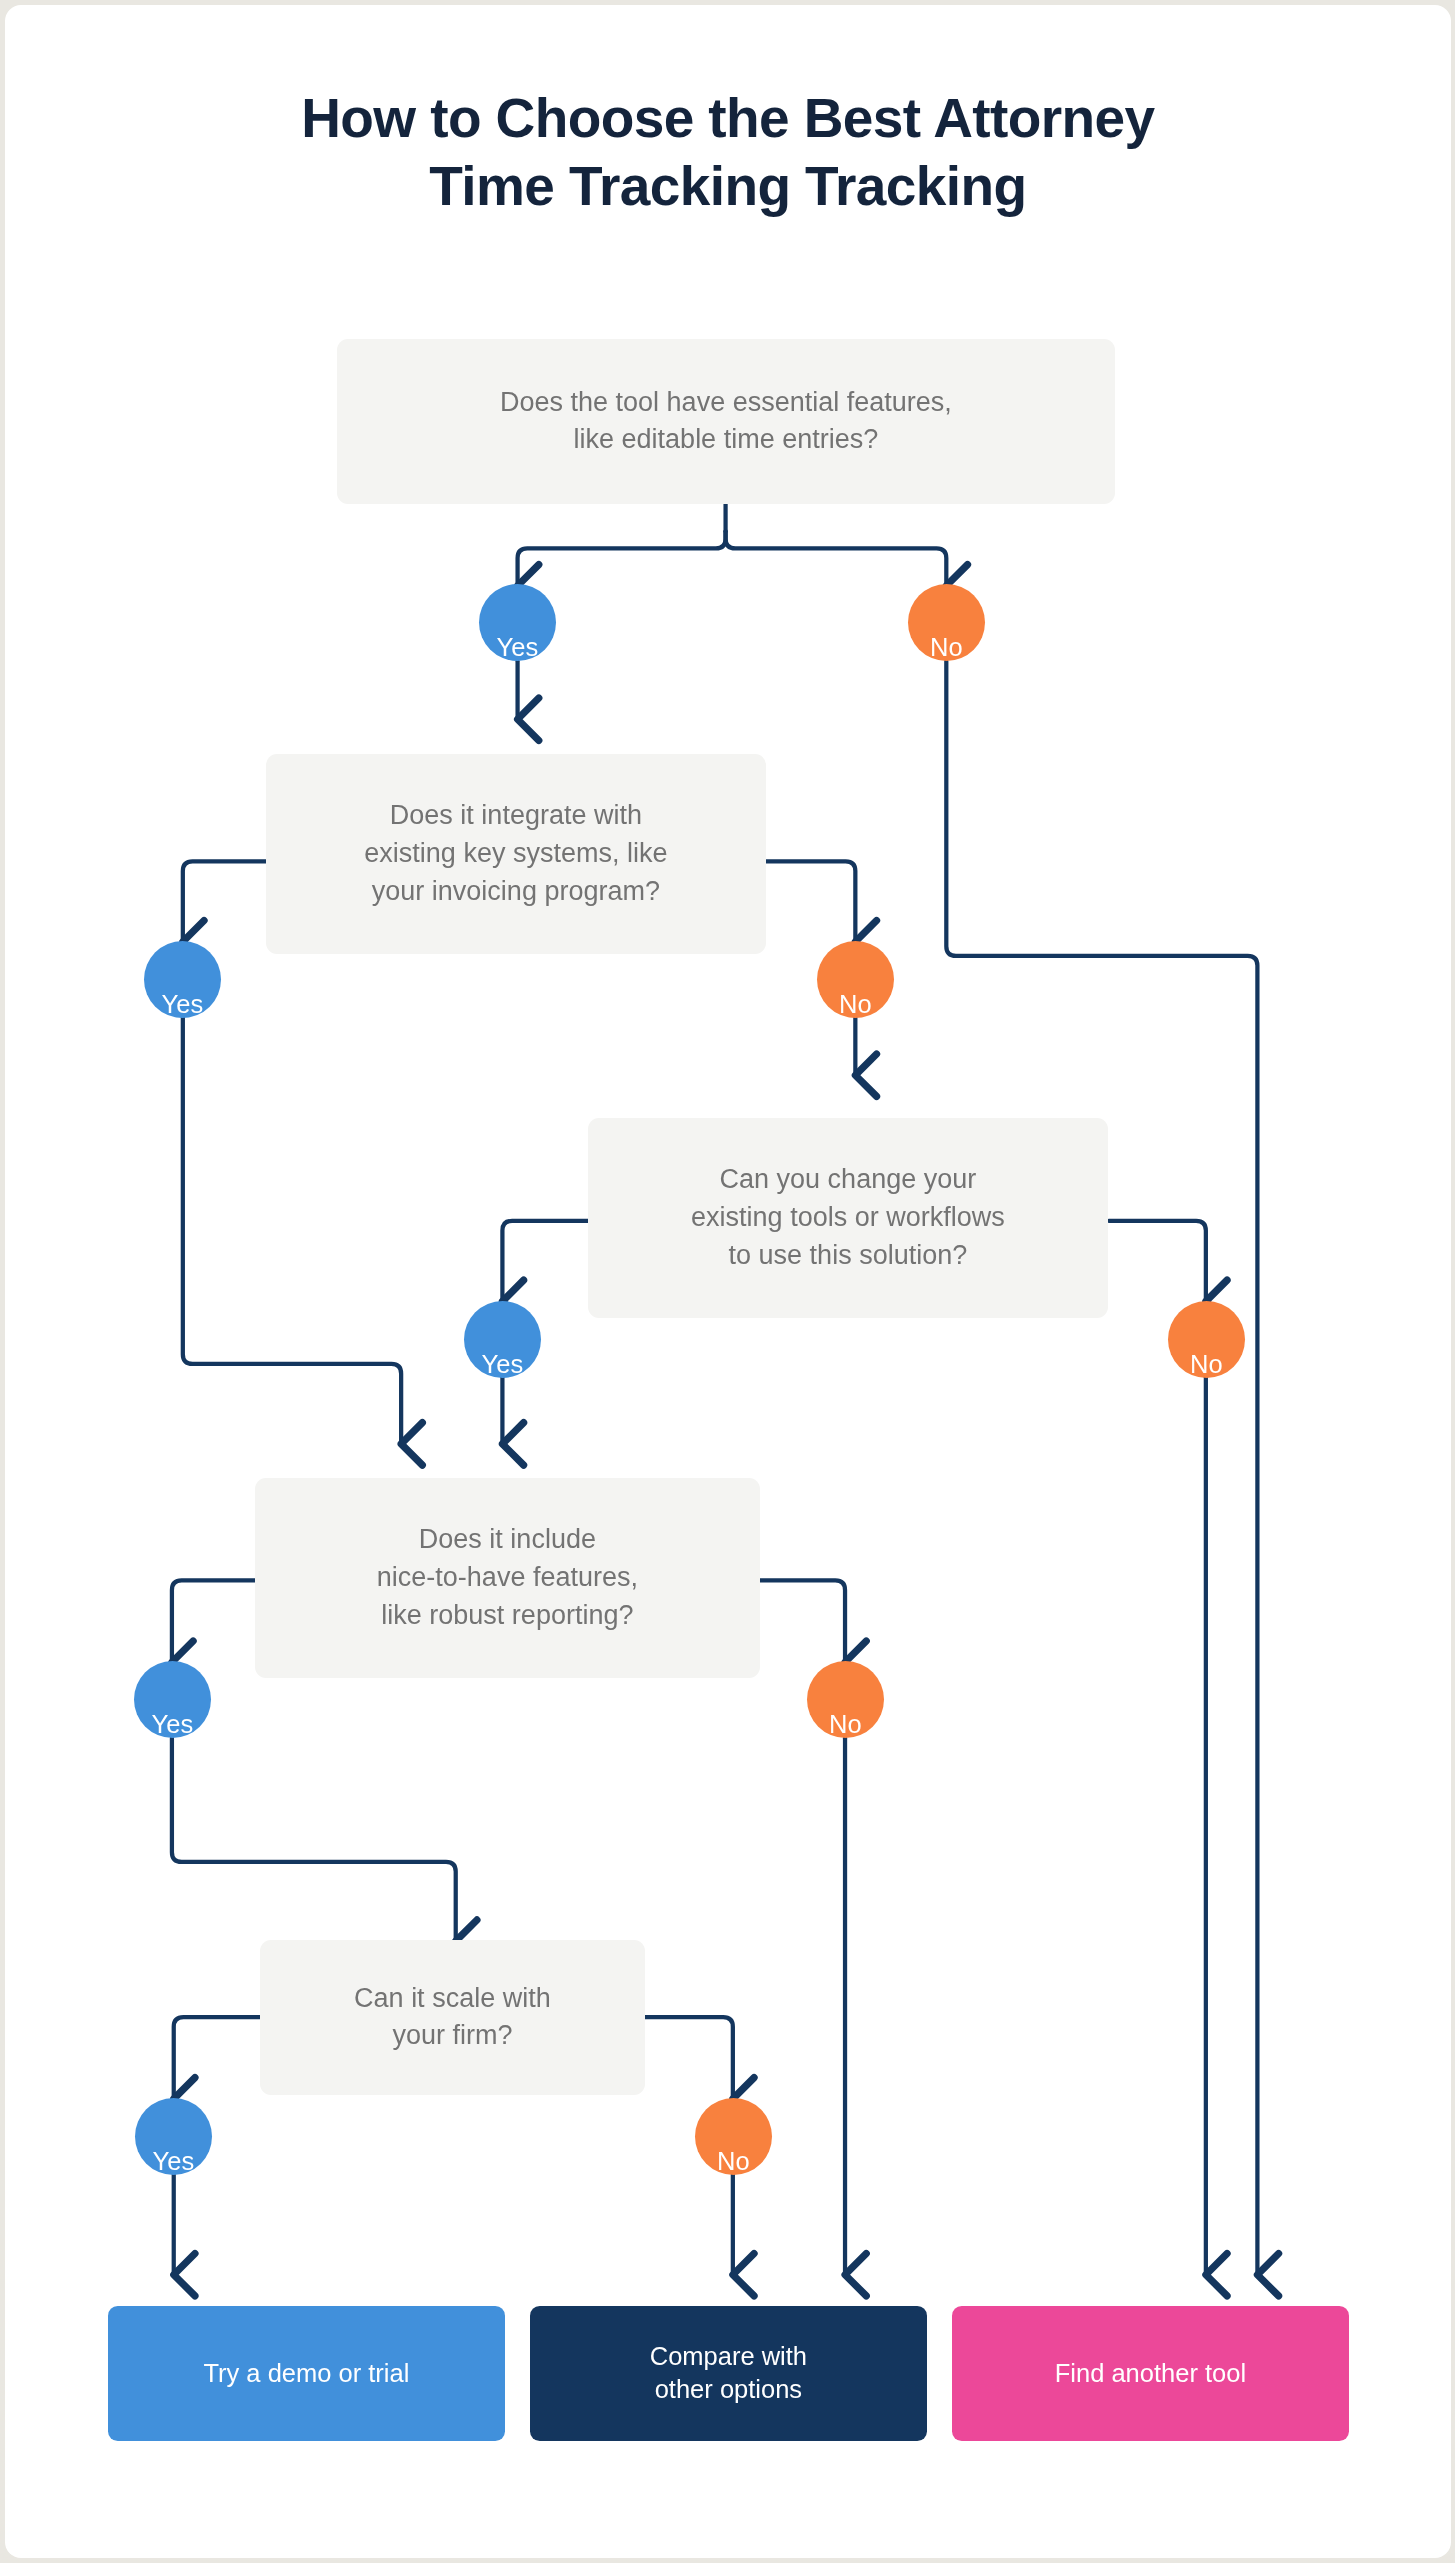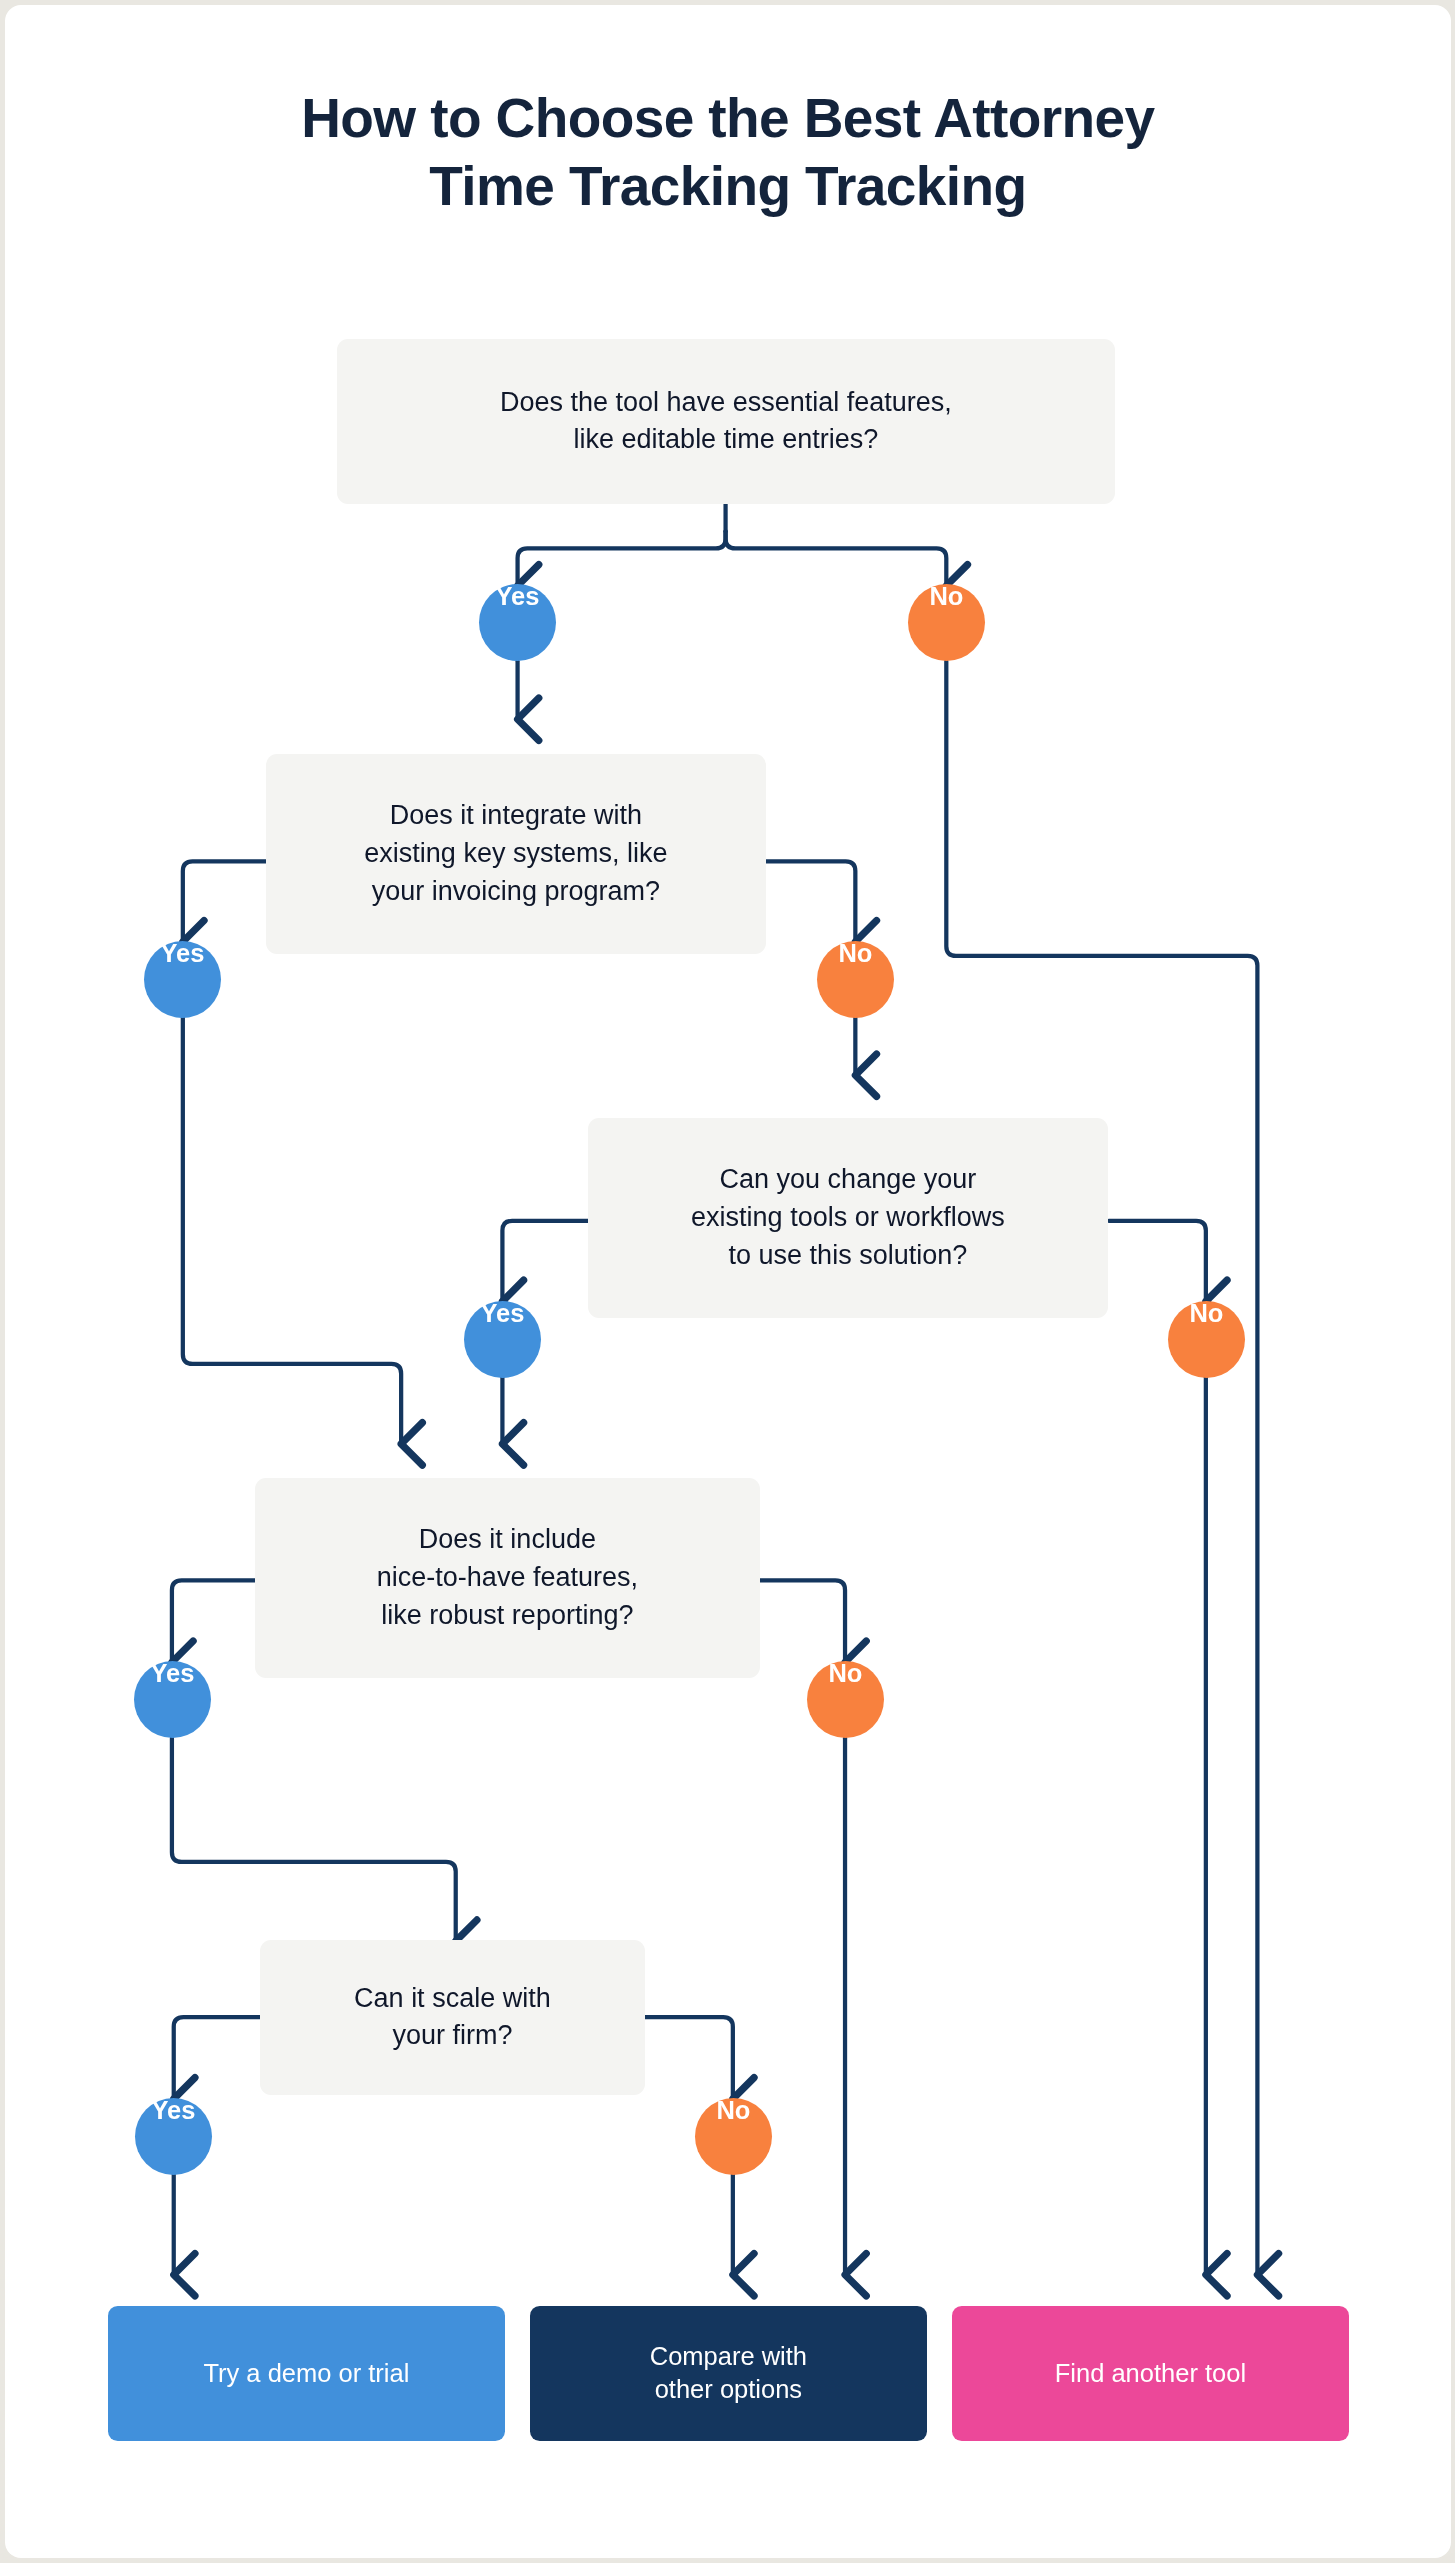--- a/index.html
+++ b/index.html
@@ -38,41 +38,40 @@
     font-weight:bold;
     line-height:1.24;
     letter-spacing:-0.6px;
   }
 
   
   .qbox {
     position:absolute;
     background:#F4F4F2;
     border-radius:11px;
-    color:#0f172a;
+    color:#737373;
     font-size:27px;
     line-height:1.40;
     text-align:center;
     display:flex;
     align-items:center;
     justify-content:center;
     padding:11px 16px;
   }
 
   
   .pill {
     position:absolute;
     border-radius:50%;
     color:#FFFFFF;
     font-size:25.5px;
     display:flex;
-    align-items:flex-start;
+    align-items:flex-end;
     justify-content:center;
     line-height:1;
-    font-weight:bold;
   }
   .pill.yes { background:#4190DB; }
   .pill.no  { background:#F8813E; }
 
   
   .obox {
     position:absolute;
     border-radius:9.7px;
     color:#FFFFFF;
     font-size:25.5px;

